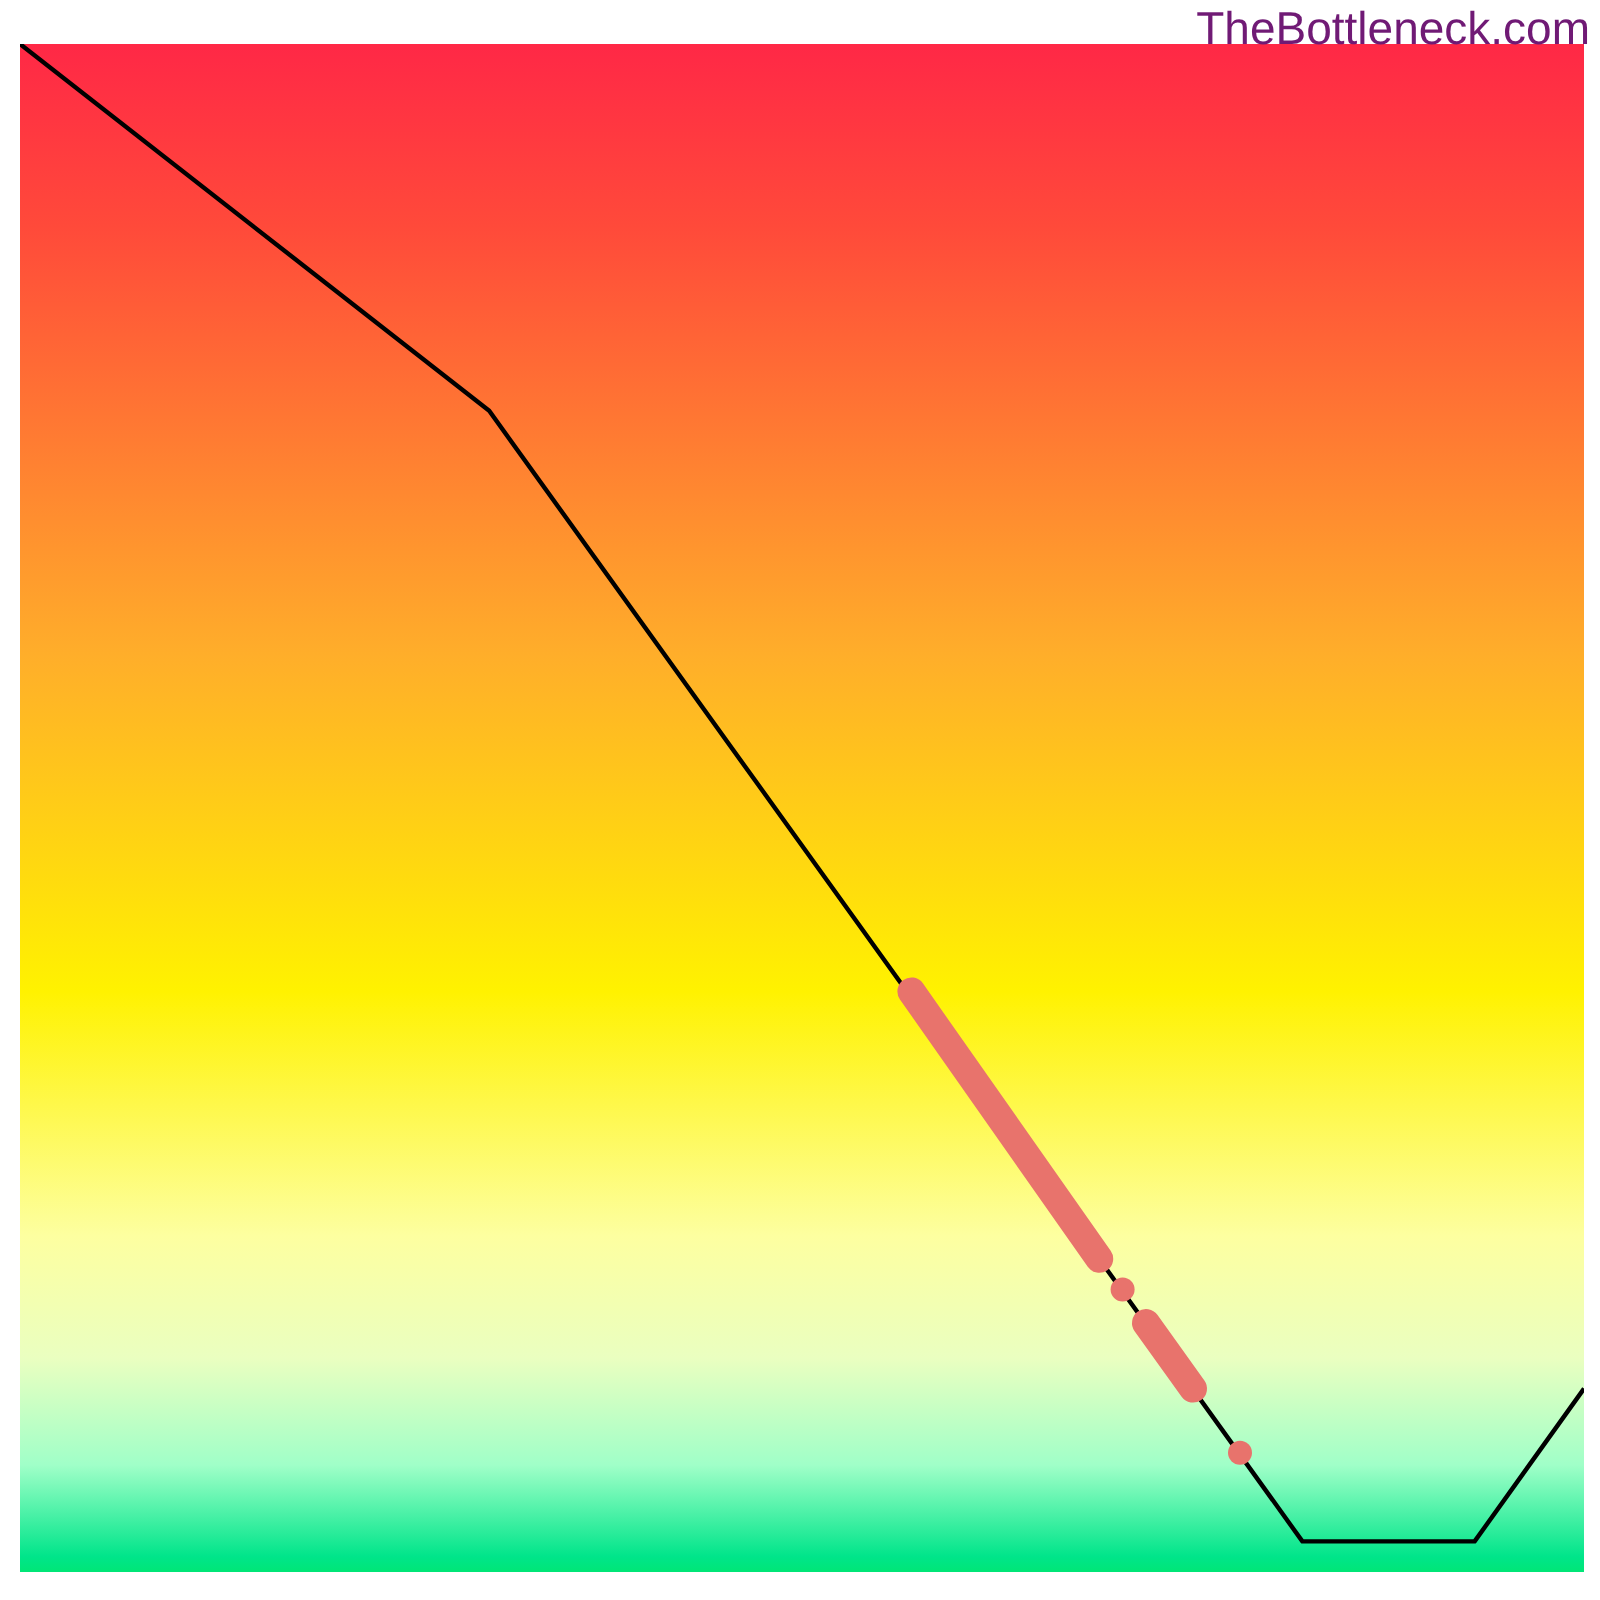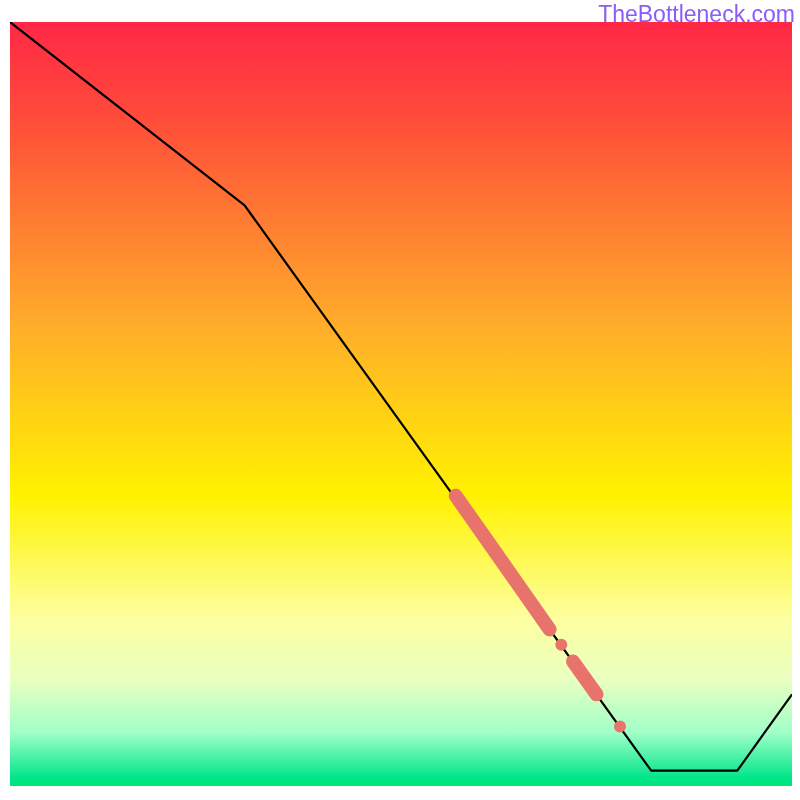--- a/index.html
+++ b/index.html
@@ -15,21 +15,21 @@
     width: 800px;
     height: 800px;
     background: #ffffff;
   }
   .watermark {
     position: absolute;
     top: 1px;
     right: 5px;
     font-size: 23px;
     font-weight: 500;
-    color: #8b5cf6;
+    color: #701a75;
     z-index: 3;
     font-family: Arial, sans-serif;
     letter-spacing: 0px;
   }
   .plot-area {
     position: absolute;
     left: 10px;
     top: 22px;
     width: 782px;
     height: 764px;

